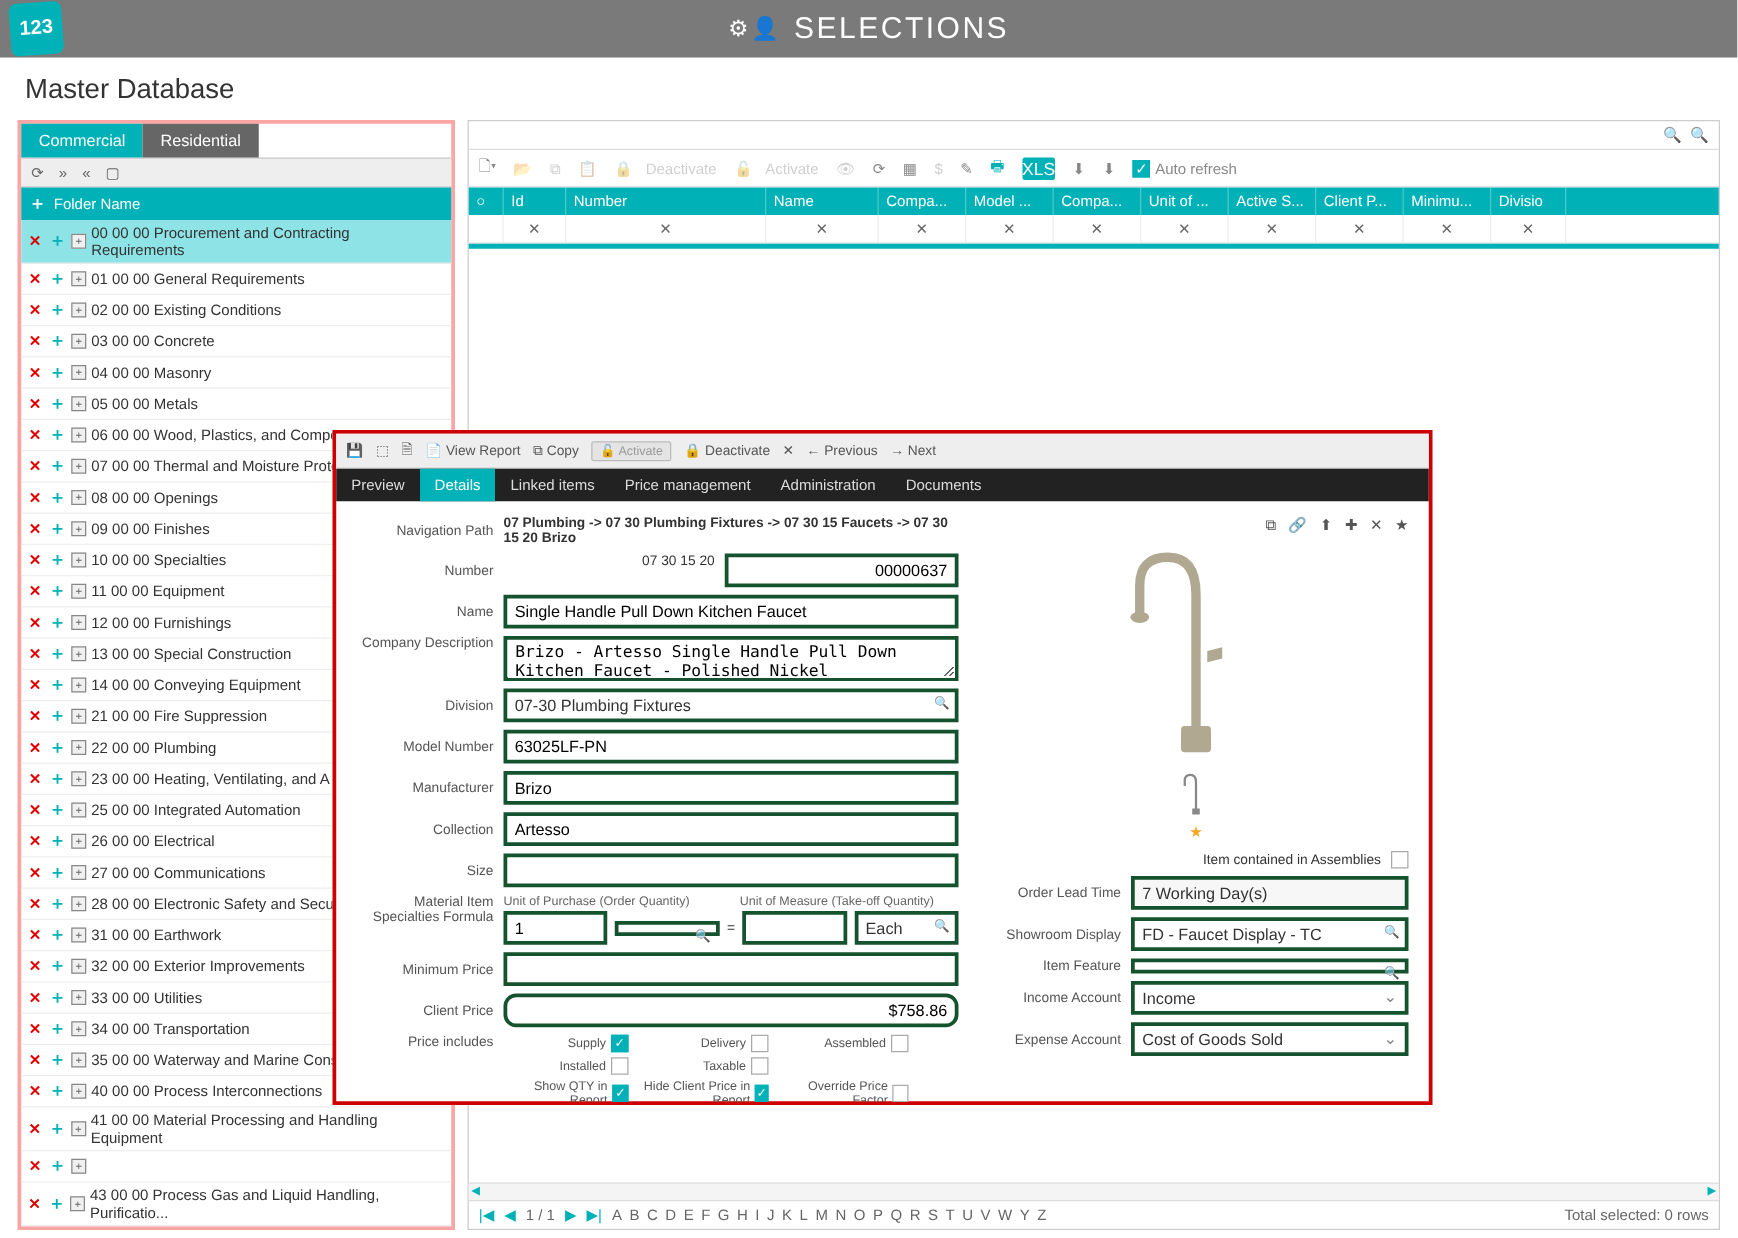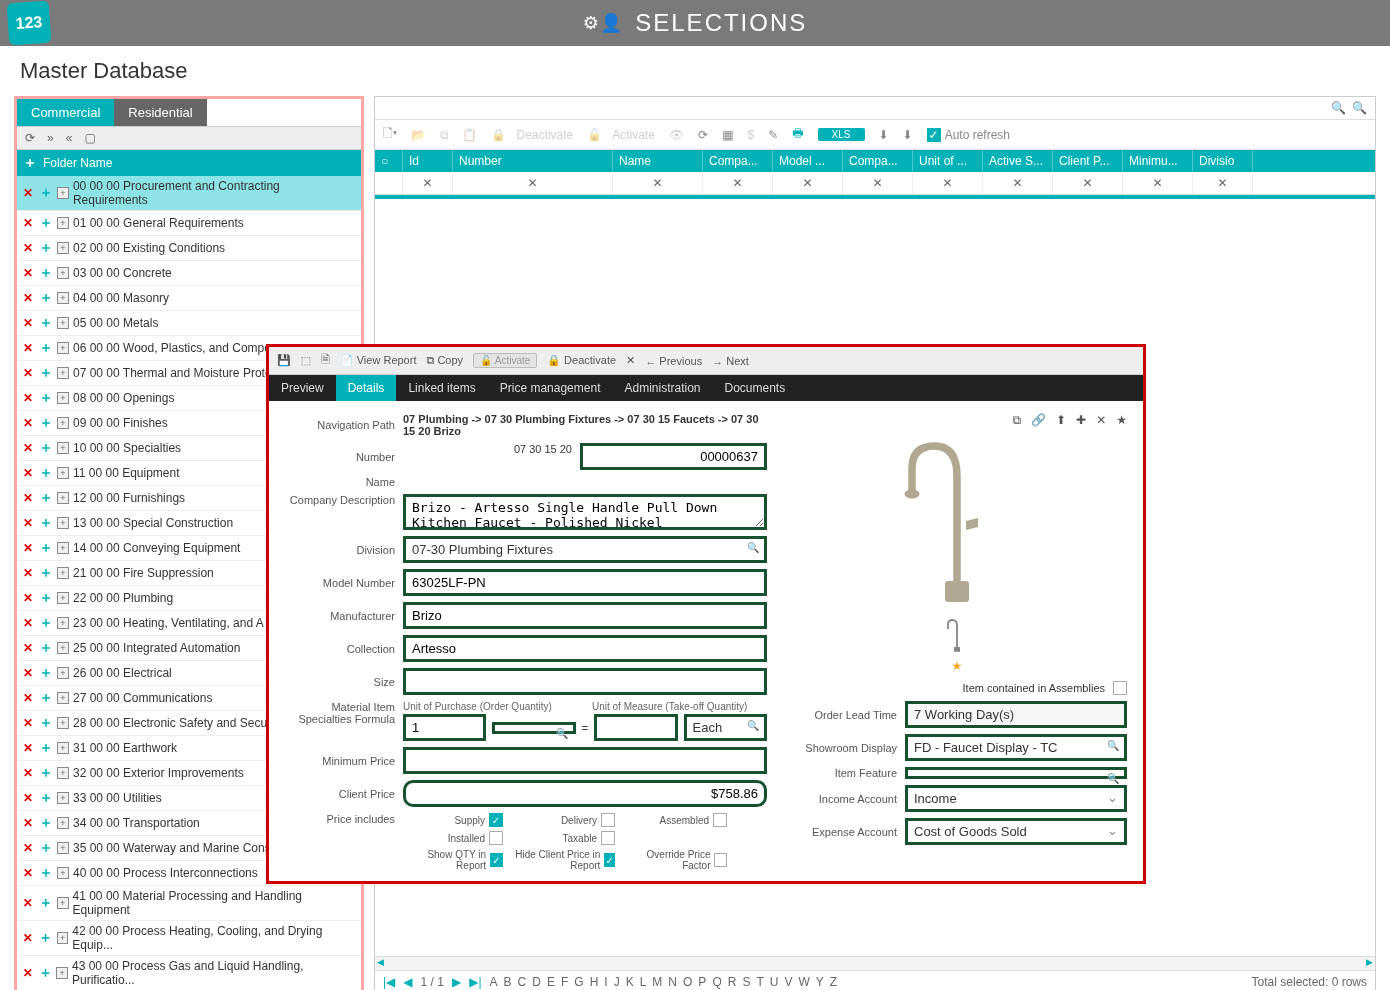--- a/index.html
+++ b/index.html
@@ -270,21 +270,20 @@
         <div class="folder-row">
           <span class="x-icon">✕</span>
           <span class="plus-icon">＋</span>
           <span class="expand-box">+</span>
           <span>41 00 00 Material Processing and Handling Equipment</span>
         </div>
         <div class="folder-row">
           <span class="x-icon">✕</span>
           <span class="plus-icon">＋</span>
           <span class="expand-box">+</span>
-          <span>42 00 00 Process Heating, Cooling, and Drying Equip...</span>
         </div>
         <div class="folder-row">
           <span class="x-icon">✕</span>
           <span class="plus-icon">＋</span>
           <span class="expand-box">+</span>
           <span>43 00 00 Process Gas and Liquid Handling, Purificatio...</span>
         </div>
       </div>
   </div>
 
@@ -299,21 +298,21 @@
       <span style="opacity:.4">⧉</span>
       <span style="opacity:.4">📋</span>
       <span class="tool-group" style="opacity:.4">🔒 <span>Deactivate</span></span>
       <span class="tool-group" style="opacity:.4">🔓 <span>Activate</span></span>
       <span style="opacity:.4">👁</span>
       <span>⟳</span>
       <span>▦</span>
       <span style="opacity:.4">$</span>
       <span>✎</span>
       <span style="color:#00b2b7">🖶</span>
-      <span style="background:#00b2b7;color:#fff;padding:1px 14px;font-size:10px;border-radius:2px">XLS</span>
+      <span style="background:#00b2b7;color:#fff;padding:1px 0;font-size:14px;border-radius:2px">XLS</span>
       <span>⬇</span>
       <span>⬇</span>
       <span class="chk">
           <span class="chkbox checked">✓</span>
           <span>Auto refresh</span>
         </span>
     </div>
     <div class="grid-header" id="grid-header">
         <div style="width: 28px; flex: 0 0 28px;">○</div>
         <div style="width: 50px; flex: 0 0 50px;">Id</div>
@@ -411,20 +410,21 @@
         </div>
         <div class="form-row">
           <div class="form-label">Number</div>
           <div style="flex:1;display:flex;gap:4px">
             <span style="flex:1;text-align:right;padding-right:4px">07 30 15 20</span>
             <input class="form-input" style="width: 150px; text-align: right;" value="00000637">
           </div>
         </div>
         <div class="form-row">
           <div class="form-label">Name</div>
+          <input class="form-input" value="Single Handle Pull Down Kitchen Faucet" style="">
         </div>
         <div class="form-row" style="align-items:flex-start">
           <div class="form-label">Company Description</div>
           <textarea class="form-input textarea" style="">Brizo - Artesso Single Handle Pull Down Kitchen Faucet - Polished Nickel</textarea>
         </div>
         <div class="form-row">
           <div class="form-label">Division</div>
           <div class="form-input lookup">07-30 Plumbing Fixtures</div>
         </div>
         <div class="form-row">

